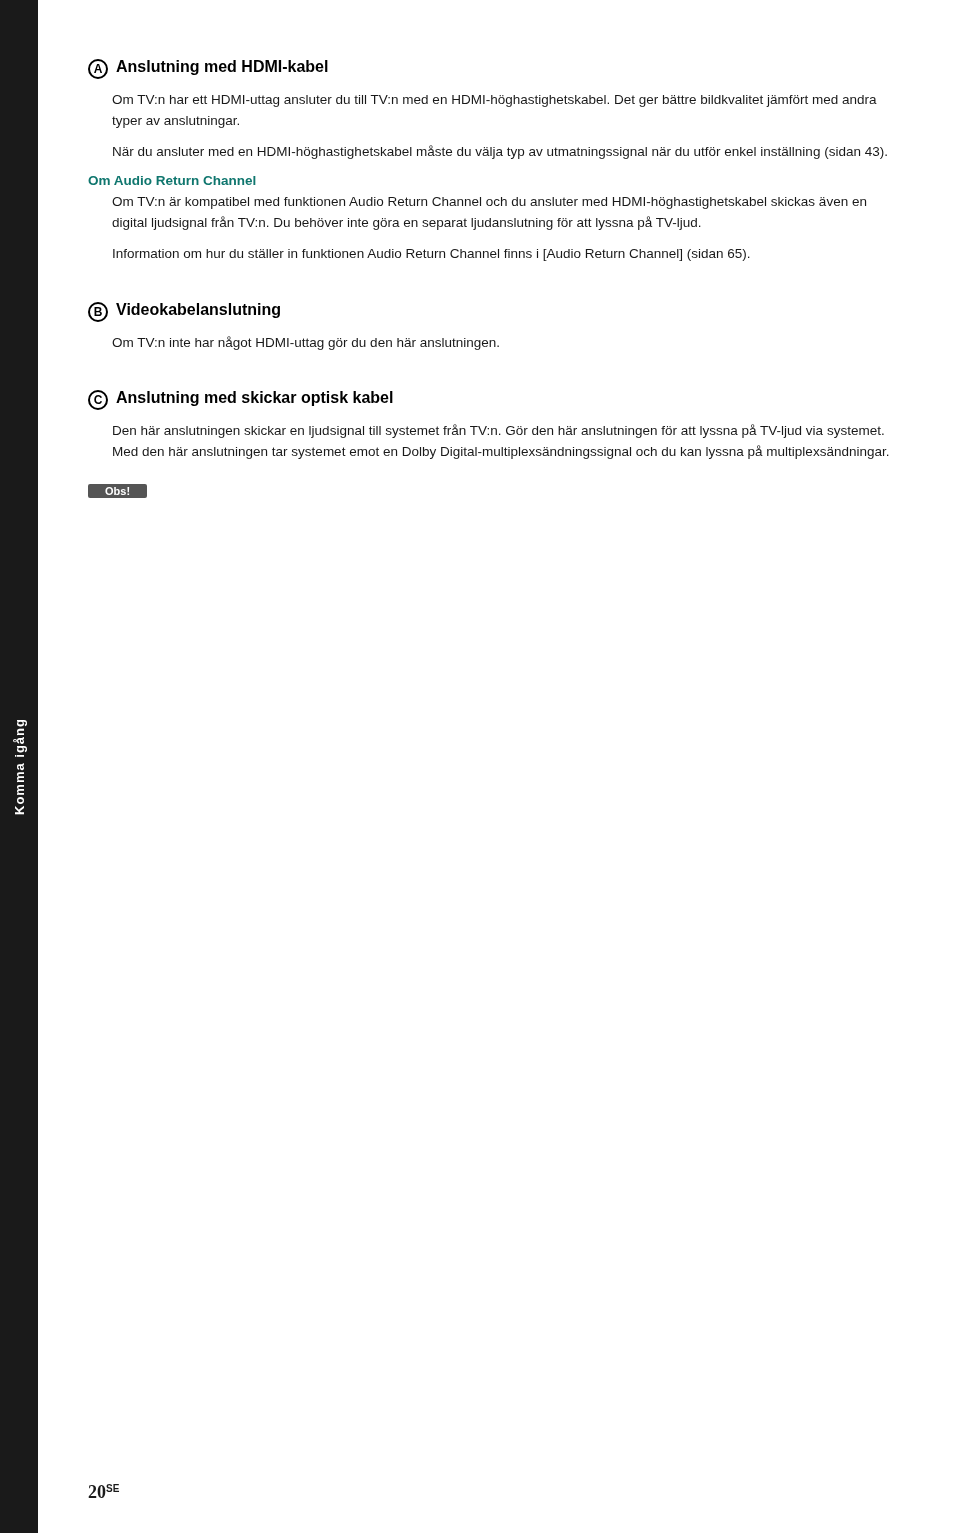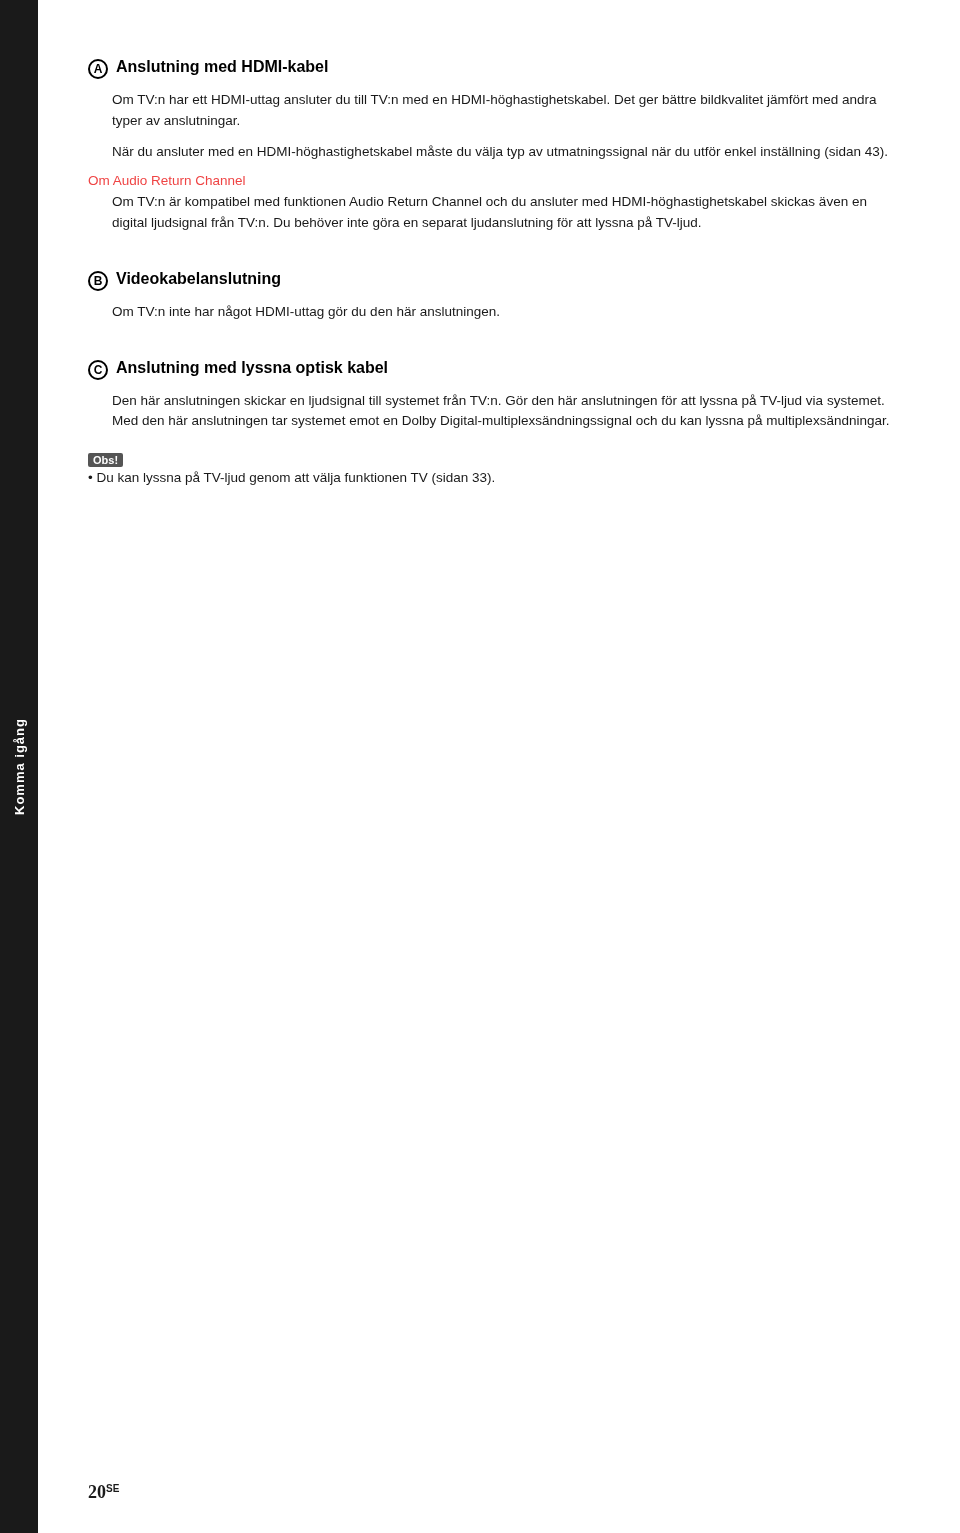--- a/index.html
+++ b/index.html
@@ -82,41 +82,41 @@
     .body-text {
       font-size: 13.5px;
       line-height: 1.55;
       color: #1a1a1a;
       margin-bottom: 10px;
       margin-left: 24px;
     }
 
     .subsection-heading {
       font-size: 13.5px;
-      font-weight: normal;
-      color: #ef4444;
+      font-weight: bold;
+      color: #0f766e;
       margin-top: 0;
       margin-bottom: 4px;
     }
 
     .section-b {
       margin-top: 28px;
     }
 
     .section-c {
       margin-top: 28px;
     }
 
     .obs-badge {
       display: inline-block;
       background: #555555;
       color: #ffffff;
       font-size: 11px;
       font-weight: bold;
-      padding: 1px 5px;
+      padding: 1px 17px;
       border-radius: 2px;
       margin-bottom: 0;
     }
 
     .obs-section {
       margin-top: 18px;
     }
 
     .bullet-text {
       font-size: 13.5px;
@@ -163,43 +163,43 @@
 
       <p class="body-text">Om TV:n har ett HDMI-uttag ansluter du till TV:n med en HDMI-höghastighetskabel. Det ger bättre bildkvalitet jämfört med andra typer av anslutningar.</p>
 
       <p class="body-text">När du ansluter med en HDMI-höghastighetskabel måste du välja typ av utmatningssignal när du utför enkel inställning (sidan 43).</p>
 
 
       <div class="subsection-heading">Om Audio Return Channel</div>
 
       <p class="body-text">Om TV:n är kompatibel med funktionen Audio Return Channel och du ansluter med HDMI-höghastighetskabel skickas även en digital ljudsignal från TV:n. Du behöver inte göra en separat ljudanslutning för att lyssna på TV-ljud.</p>
 
+      <p class="body-text">Information om hur du ställer in funktionen Audio Return Channel finns i [Audio Return Channel] (sidan 65).</p>
     </div>
 
     <div class="section-b">
       <div class="section-heading">
         <span class="section-letter">B</span>
         <span class="section-title">Videokabelanslutning</span>
       </div>
 
       <p class="body-text">Om TV:n inte har något HDMI-uttag gör du den här anslutningen.</p>
     </div>
 
     <div class="section-c">
       <div class="section-heading">
         <span class="section-letter">C</span>
-        <span class="section-title">Anslutning med lyssna optisk kabel</span>
+        <span class="section-title">Anslutning med skickar optisk kabel</span>
       </div>
 
       <p class="body-text">Den här anslutningen skickar en ljudsignal till systemet från TV:n. Gör den här anslutningen för att lyssna på TV-ljud via systemet. Med den här anslutningen tar systemet emot en Dolby Digital-multiplexsändningssignal och du kan lyssna på multiplexsändningar.</p>
     </div>
 
     <div class="obs-section">
       <div class="obs-badge">Obs!</div>
-      <p class="bullet-text">• Du kan lyssna på TV-ljud genom att välja funktionen TV (sidan 33).</p>
     </div>
 
     <div class="page-number">
       <span class="page-num-value">20</span><span class="page-num-suffix">SE</span>
     </div>
 
   </div>
 
 </div>
 

